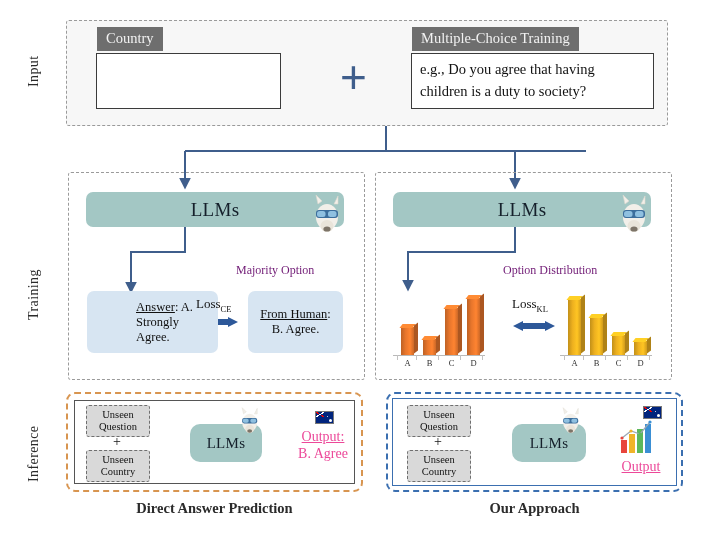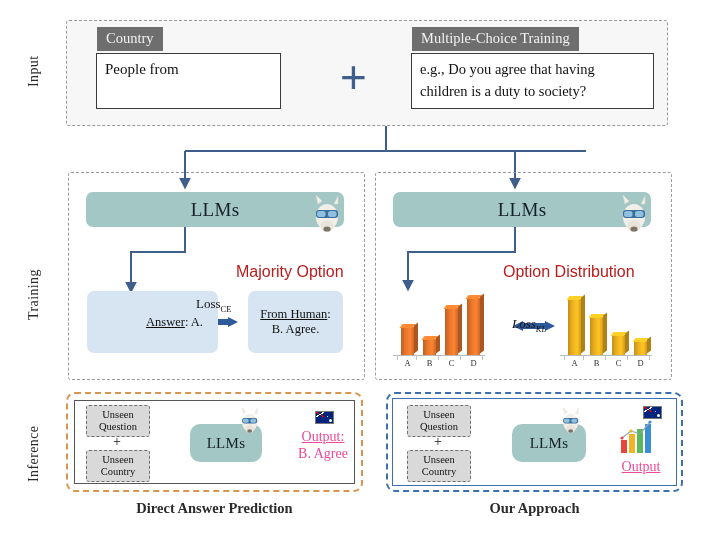--- a/index.html
+++ b/index.html
@@ -50,22 +50,22 @@
   .llm{position:absolute;background:#a3c7c4;border-radius:7px;
        display:flex;align-items:center;justify-content:center;
        font-size:19px;font-family:"Liberation Serif",serif;color:#15202b;letter-spacing:.3px;}
   .llm.small{border-radius:10px;font-size:15px;}
 
   
   .llama{position:absolute;width:38px;height:40px;}
   .llama.sm{width:26px;height:28px;}
 
   
-  .blue-label{position:absolute;color:#b91c1c;font-size:16px;
-     font-family:Liberation Sans, sans-serif;white-space:nowrap;}
+  .blue-label{position:absolute;color:#701a75;font-size:12px;
+     font-family:Liberation Serif, serif;white-space:nowrap;}
 
   
   .card{position:absolute;background:#d7e5f2;border-radius:7px;
         display:flex;align-items:center;justify-content:center;text-align:center;
         font-size:12.5px;line-height:15px;font-family:"Liberation Serif",serif;color:#101010;}
   .u{text-decoration:underline;}
 
   
   .loss{position:absolute;font-size:13px;font-family:"Liberation Serif",serif;
         color:#111;white-space:nowrap;}
@@ -144,21 +144,20 @@
   </svg>
 
   <div class="side-label" style="left:26px;top:38px;height:66px;">Input</div>
   <div class="side-label" style="left:26px;top:250px;height:90px;">Training</div>
   <div class="side-label" style="left:26px;top:410px;height:88px;">Inference</div>
 
   <div class="dash-frame" style="left:66px;top:20px;width:600px;height:104px;background:#f7f7f7;"></div>
 
   <div class="tab" style="left:97px;top:27px;">Country</div>
   <div class="white-box" style="left:96px;top:53px;width:185px;height:56px;">
-    <div class="txt" style="top:4px;">People from</div>
   </div>
 
   <div class="plus" style="left:340px;top:54px;">+</div>
 
   <div class="tab" style="left:412px;top:27px;">Multiple-Choice Training</div>
   <div class="white-box" style="left:411px;top:53px;width:243px;height:56px;">
     <div class="txt" style="top:4px;font-size:14.5px;">e.g., Do you agree that having</div>
     <div class="txt" style="top:26px;font-size:14.5px;">children is a duty to society?</div>
   </div>
 
@@ -176,20 +175,21 @@
     <rect x="9" y="17" width="22" height="8" rx="3" fill="#3c6e9c"></rect>
     <rect x="10" y="18" width="8.5" height="6" rx="2.5" fill="#8fc0e0"></rect>
     <rect x="21" y="18" width="8.5" height="6" rx="2.5" fill="#8fc0e0"></rect>
   </svg>
 
   <div class="blue-label" style="left:236px;top:263px;">Majority Option</div>
 
   <div class="card" style="left:87px;top:291px;width:87px;height:62px;padding-left:44px;">
     <div style="padding:0 5px;text-align:left;">
       <div><span class="u">Answer</span><span>: A.</span></div>
+      <div>Strongly Agree.</div>
     </div>
   </div>
 
   <div class="loss" style="left:196px;top:296px;">
     <span>Loss</span><sub>CE</sub>
   </div>
 
   <div class="card" style="left:248px;top:291px;width:95px;height:62px;">
     <div style="padding:0 5px;text-align:center;">
       <div><span class="u">From Human</span><span>:</span></div>
@@ -241,21 +241,21 @@
       <div class="bar" style="left: 74px; height: 57px;">
         <div class="body" style="background: linear-gradient(to right, rgb(190, 97, 36) 0%, rgb(232, 118, 44) 35%, rgb(255, 132, 49) 70%, rgb(204, 104, 39) 100%);"></div>
         <div class="cap" style="background: rgb(255, 139, 52); transform: skewX(-38deg);"></div>
         <div class="side" style="background: rgb(172, 87, 33); transform: skewY(-38deg);"></div>
         <div class="lab">D</div>
       </div>
       <div class="tick" style="left: 89px;"></div>
       <div class="tick" style="left: 4px;"></div>
     </div>
 
-  <div class="loss" style="left:512px;top:316px;font-style:italic;">
+  <div class="loss" style="left:512px;top:296px;">
     <span>Loss</span><sub>KL</sub>
   </div>
 
   <div class="bars" id="chart1" style="left:560px;top:286px;width:110px;height:80px;">
       <div class="axis" style="width: 92px;"></div>
       <div class="bar" style="left: 8px; height: 56px;">
         <div class="body" style="background: linear-gradient(to right, rgb(194, 144, 25) 0%, rgb(237, 176, 31) 35%, rgb(255, 197, 35) 70%, rgb(209, 155, 27) 100%);"></div>
         <div class="cap" style="background: rgb(255, 208, 37); transform: skewX(-38deg);"></div>
         <div class="side" style="background: rgb(175, 130, 23); transform: skewY(-38deg);"></div>
         <div class="lab">A</div>

